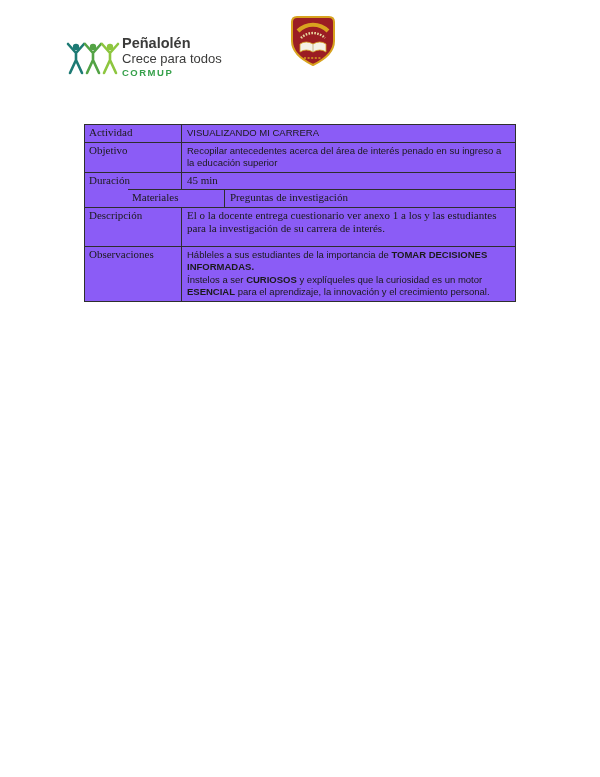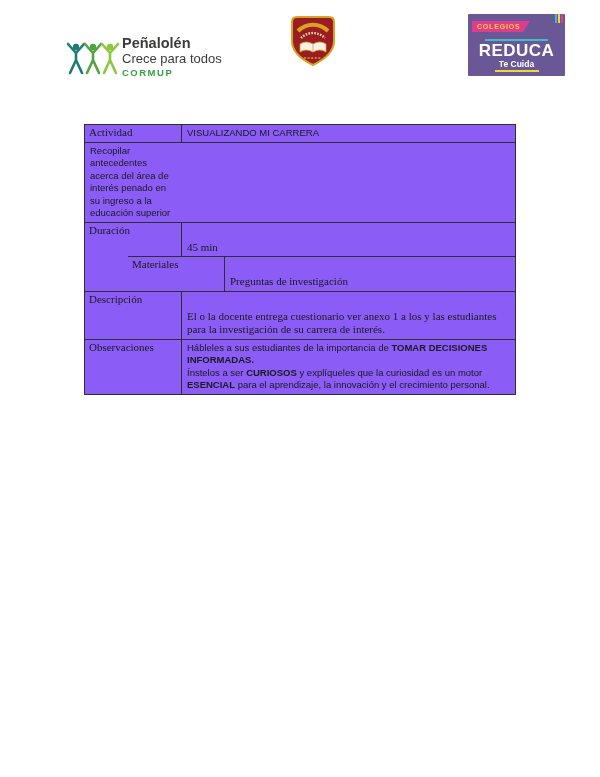--- a/index.html
+++ b/index.html
@@ -57,21 +57,21 @@
     border: 1px solid #2e2e2e; background: #8b5cf6;
   }
   .t-row { display: grid; grid-template-columns: 97px 1fr; border-top: 1px solid #2e2e2e; }
   .t-row:first-child { border-top: none; }
   .cell-label {
     border-right: 1px solid #2e2e2e; padding: 1px 4px;
     font-family: "Liberation Serif", serif; font-size: 11px; line-height: 13px; color: #1a1a1a;
   }
   .cell-value { padding: 2px 5px; color: #1a1a1a; }
   .val-sans { font-size: 9.5px; line-height: 12.5px; font-family: "Liberation Sans", sans-serif; }
-  .val-serif { font-family: "Liberation Serif", serif; font-size: 11px; line-height: 13.5px; padding-top: 18px; }
+  .val-serif { font-family: "Liberation Serif", serif; font-size: 11px; line-height: 13.5px; padding-top: 1px; }
   .row-actividad   { min-height: 15px; }
   .row-objetivo    { min-height: 28px; }
   .row-duracion    { min-height: 14px; }
   .row-materiales  { min-height: 14px; margin-left: 43px; }
   .row-descripcion { min-height: 39px; }
   .row-observaciones { min-height: 52px; }
   .cell-value p { margin: 0; }
   .cell-value b { font-weight: bold; }
 </style>
 </head>
@@ -107,42 +107,31 @@
     <svg viewBox="0 0 50 54" xmlns="http://www.w3.org/2000/svg" width="50" height="54">
       <path d="M4 8 Q4 3 9 3 L41 3 Q46 3 46 8 L46 27 Q46 41 25 51 Q4 41 4 27 Z" fill="#9b1d23" stroke="#d8a31f" stroke-width="2"></path>
       <path d="M10 17 A 21 21 0 0 1 40 17" fill="none" stroke="#d8a31f" stroke-width="4"></path>
       <path d="M13 24 A 17 17 0 0 1 37 24" fill="none" stroke="#e8d9a0" stroke-width="2.4" stroke-dasharray="1.6 1.3"></path>
       <path d="M12 30 Q18 26 25 30 Q32 26 38 30 L38 38 Q32 34 25 38 Q18 34 12 38 Z" fill="#f5f1e6" stroke="#d8a31f" stroke-width="0.8"></path>
       <path d="M25 30 L25 38" stroke="#c9b68a" stroke-width="1"></path>
       <path d="M16 44 L34 44" stroke="#d8a31f" stroke-width="1.6" stroke-dasharray="2 1.6"></path>
     </svg>
   </div>
 
-  <div class="logo-reduca">
-    <div class="colegios-banner">COLEGIOS</div>
-    <div class="corner-stripes">
-      <span class="stripe-teal"></span>
-        <span class="stripe-yellow"></span>
-        <span class="stripe-pink"></span>
-    </div>
-    <div class="reduca-line"></div>
-    <div class="reduca-title">REDUCA</div>
-    <div class="reduca-sub">Te Cuida</div>
-    <div class="reduca-underline"></div>
-  </div>
 
 
   <div class="plan-table">
 
     <div class="t-row row-actividad">
       <div class="cell-label">Actividad</div>
       <div class="cell-value val-sans">VISUALIZANDO MI CARRERA</div>
     </div>
 
     <div class="t-row row-objetivo">
+      <div class="cell-label">Objetivo</div>
       <div class="cell-value val-sans">Recopilar antecedentes acerca del área de interés penado en su ingreso a la educación superior</div>
     </div>
 
     <div class="t-row row-duracion">
       <div class="cell-label">Duración</div>
       <div class="cell-value val-serif">45 min</div>
     </div>
 
     <div class="t-row row-materiales">
       <div class="cell-label">Materiales</div>

